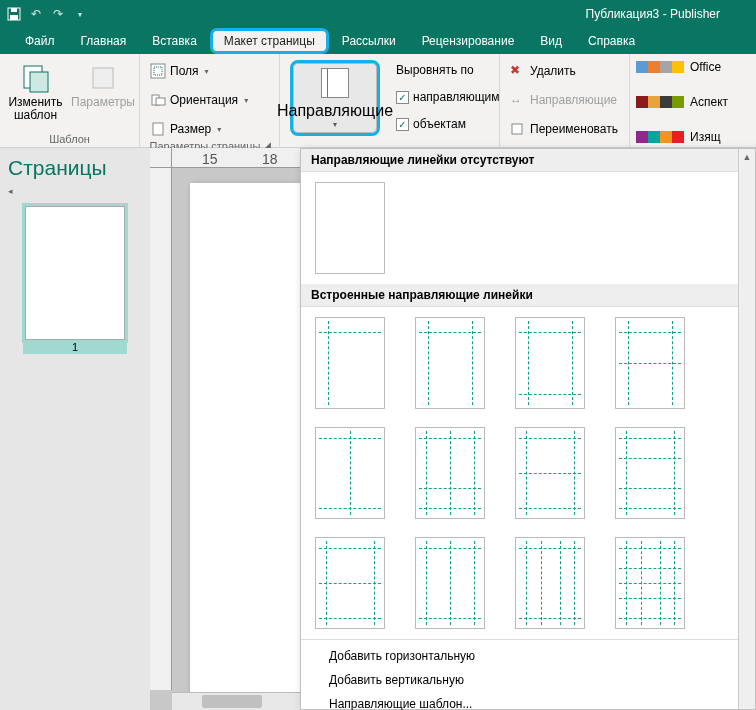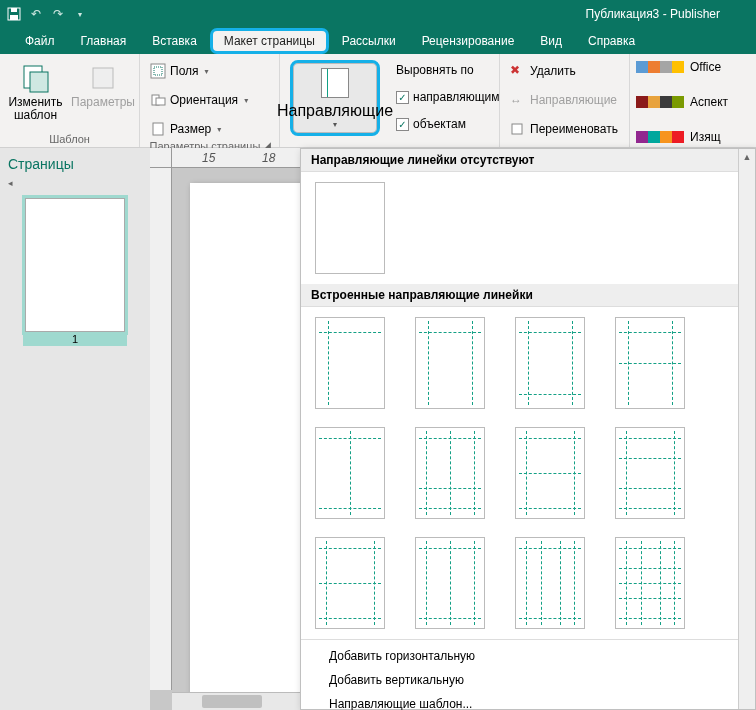--- a/index.html
+++ b/index.html
@@ -38,29 +38,29 @@
 .guides-btn .pg::before { content:""; position:absolute; left:5px; top:0; bottom:0; width:1px; background:#13a085; }
 .guides-btn span { font-size: 16px; }
 .guides-btn .dd { font-size: 8px; color: #555; }
 
 .schemes { padding: 6px 0 0 6px; }
 .sch { display: flex; align-items: center; gap: 6px; margin-bottom: 3px; }
 .swatch { display:flex; }
 .swatch i { width: 12px; height: 12px; display:block; }
 
 .left-panel { position: absolute; left: 0; top: 148px; bottom: 0; width: 150px; background: #e6e6e6; padding: 8px; }
-.left-panel h2 { color: #0a7562; font-weight: normal; font-size: 14px; margin-bottom: 6px; }
+.left-panel h2 { color: #0a7562; font-weight: normal; font-size: 21px; margin-bottom: 6px; }
 .left-panel .tri { font-size: 9px; color: #666; }
 .thumb { width: 104px; margin: 10px auto 0; }
 .thumb .pg { width: 100px; height: 134px; background:#fff; border:1px solid #aaa; box-shadow: 0 0 0 3px #9fd9cf; margin: 0 auto; }
 .thumb .num { text-align:center; background:#9fd9cf; padding:1px 0; font-size:11px; }
 
 .canvas-area { position:absolute; left:150px; top:148px; right:0; bottom:0; background:#c8c8c8; }
 .ruler-h { position:absolute; left:22px; right:0; top:0; height:20px; background:#f0f0f0; border-bottom:1px solid #999; }
-.ruler-h .tick { position:absolute; top:3px; font-size:12px; color:#555;font-style:italic; }
+.ruler-h .tick { position:absolute; top:3px; font-size:14px; color:#555; }
 .ruler-v { position:absolute; left:0; top:20px; bottom:20px; width:22px; background:#f0f0f0; border-right:1px solid #999; }
 .ruler-corner { position:absolute; left:0; top:0; width:22px; height:20px; background:#f0f0f0; border-right:1px solid #999; border-bottom:1px solid #999; }
 .page { position:absolute; left:40px; top:35px; width:250px; height:650px; background:#fff; box-shadow: 2px 2px 6px rgba(0,0,0,.3); }
 .scroll-h { position:absolute; left:22px; right:16px; bottom:0; height:18px; background:#e8e8e8; border-top:1px solid #bbb; }
 .scroll-h .thumb-s { position:absolute; left:30px; width:60px; top:2px; bottom:2px; background:#c0c0c0; border-radius:2px; }
 
 .dropdown { position:absolute; left:300px; top:148px; right:0; bottom:0; background:#fff; border:1px solid #c0c0c0; box-shadow: 2px 2px 8px rgba(0,0,0,.2); display:flex; flex-direction:column; }
 .dd-section-h { background:#eee; padding:4px 10px; font-weight:bold; font-size:12px; border-bottom:1px solid #ddd; }
 .dd-body { padding:10px 14px; display:flex; flex-wrap:wrap; gap:18px 30px; }
 .dd-body.single { justify-content:flex-start; }

